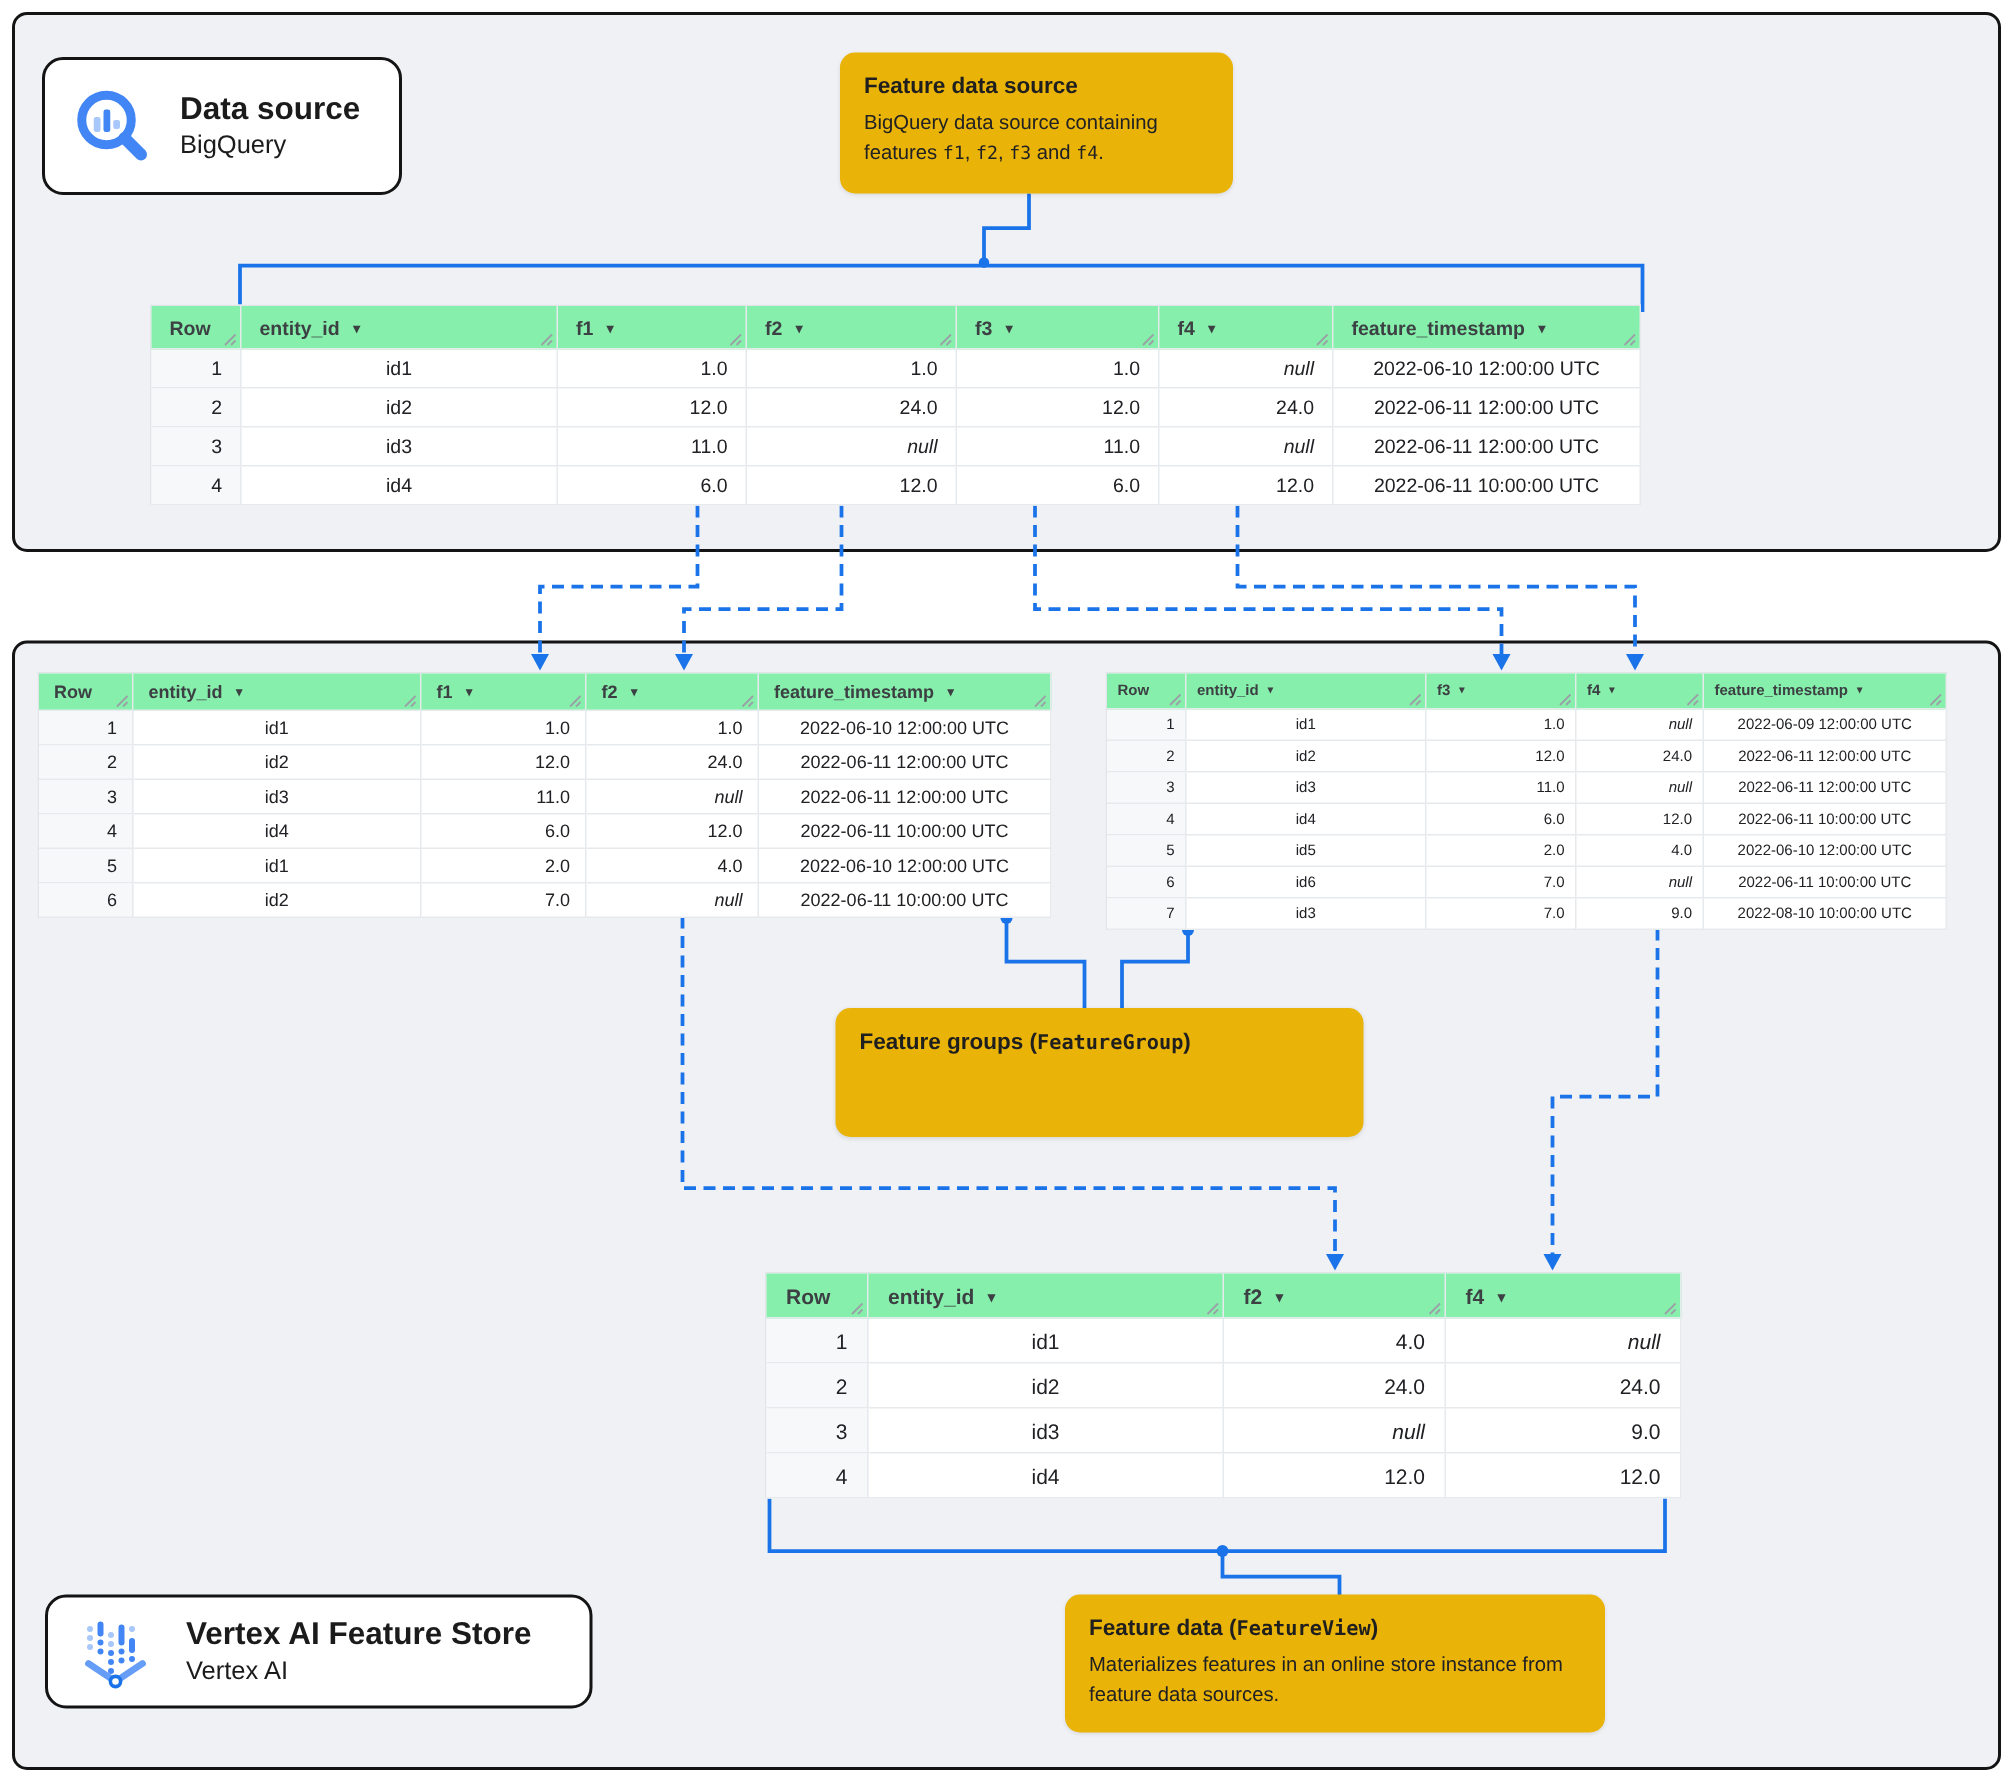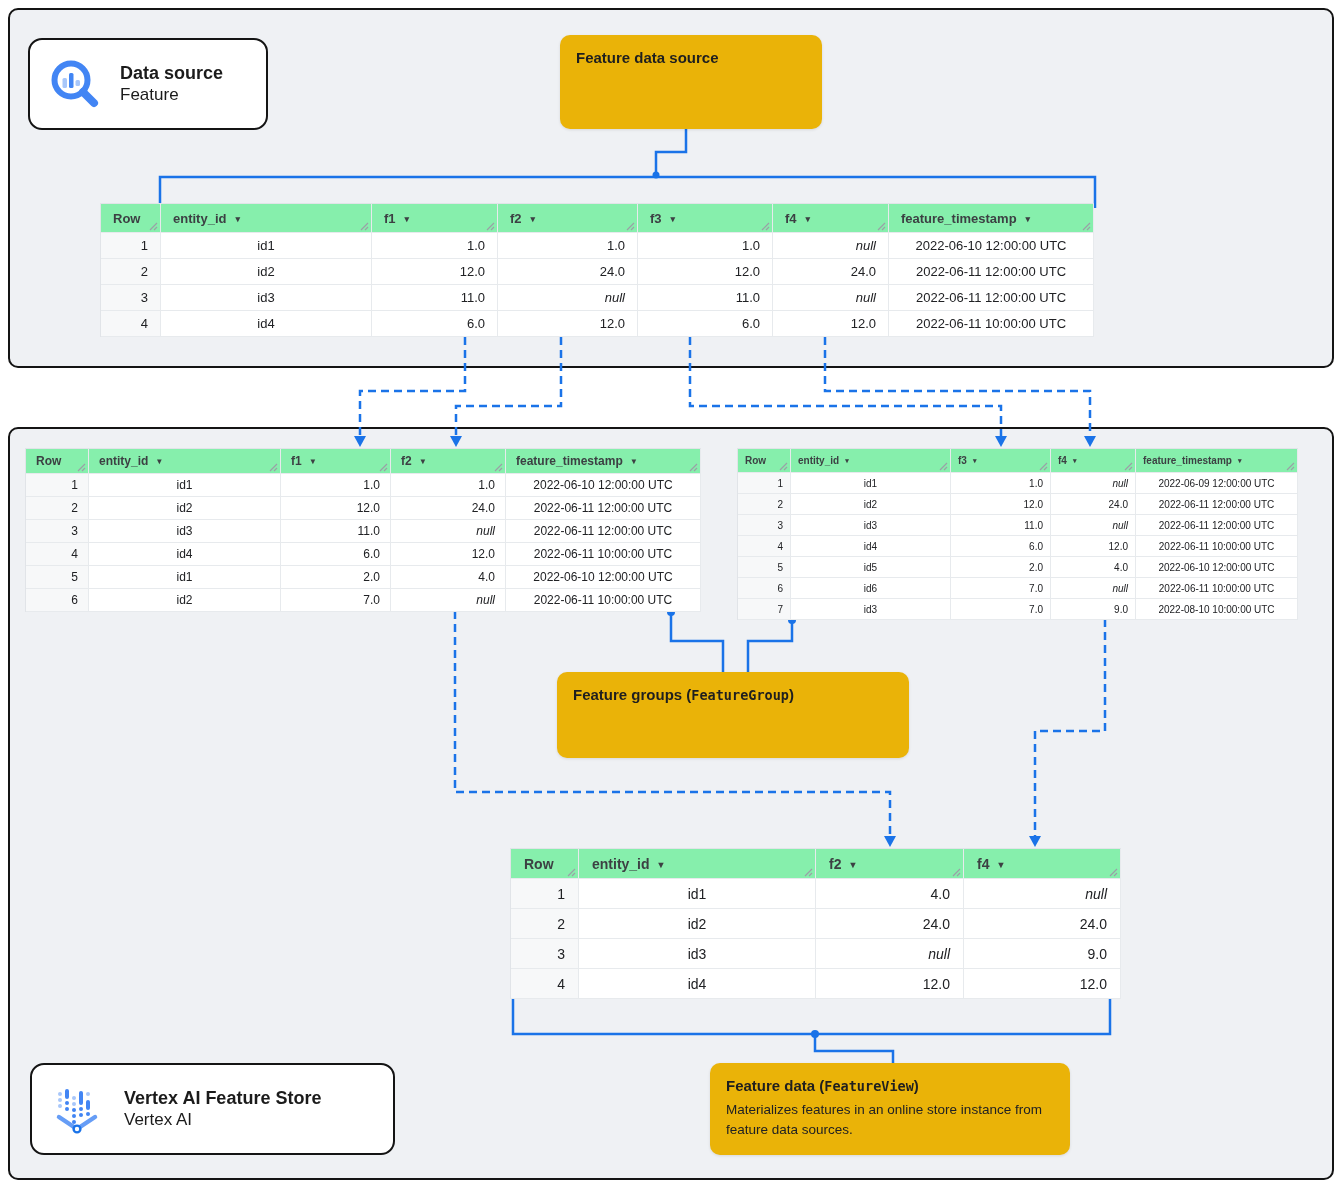--- a/index.html
+++ b/index.html
@@ -15,22 +15,22 @@
   .wires{position:absolute;left:0;top:0;width:1344px;height:1190px;pointer-events:none;}
   .wire{fill:none;stroke:#1a73e8;stroke-width:2.5;}
   .dashed{stroke-dasharray:8 5;}
   .dot{fill:#1a73e8;}
   .ah{fill:#1a73e8;stroke:none;}
 
   
   .card{position:absolute;background:#fff;border:2px solid #141414;border-radius:14px;
         display:flex;align-items:center;gap:18px;padding:0 18px;box-sizing:border-box;}
   .card-ds{left:28px;top:38px;width:240px;height:92px;}
-  .card-vx{left:30px;top:1063px;width:365px;height:92px;}
-  .card-title{font-size:18px;font-weight:700;color:#1b1b1b;line-height:1.25;}
+  .card-vx{left:30px;top:1063px;width:365px;height:76px;}
+  .card-title{font-size:21px;font-weight:700;color:#1b1b1b;line-height:1.25;}
   .card-sub{font-size:17px;color:#1b1b1b;line-height:1.3;}
 
   
   .callout{position:absolute;background:#eab308;border-radius:10px;box-sizing:border-box;
            padding:14px 16px;color:#1f1f1f;box-shadow:0 1px 3px rgba(0,0,0,.10);}
   .c1{left:560px;top:35px;width:262px;height:94px;}
   .c2{left:557px;top:672px;width:352px;height:86px;}
   .c3{left:710px;top:1063px;width:360px;height:92px;}
   .co-title{font-weight:700;font-size:15px;margin-bottom:6px;color:#1f1f1f;}
   .co-body{font-size:13.5px;line-height:1.45;color:#202124;}
@@ -114,26 +114,27 @@
   <div class="card card-ds">
     <svg width="54" height="54" viewBox="0 0 54 54">
       <circle cx="23" cy="23" r="16.5" fill="none" stroke="#4285f4" stroke-width="6"></circle>
       <line x1="35" y1="35" x2="46" y2="46" stroke="#4285f4" stroke-width="8" stroke-linecap="round"></line>
       <rect x="14.5" y="21" width="4.5" height="10" rx="1.5" fill="#a8c7fa"></rect>
       <rect x="21.0" y="16" width="4.5" height="15" rx="1.5" fill="#4285f4"></rect>
       <rect x="27.5" y="23" width="4.5" height="6" rx="1.5" fill="#a8c7fa"></rect>
     </svg>
     <div class="card-text">
       <div class="card-title">Data source</div>
-      <div class="card-sub">Feature</div>
+      <div class="card-sub">BigQuery</div>
     </div>
   </div>
 
   <div class="callout c1">
     <div class="co-title"><span>Feature data source</span></div>
+    <div class="co-body"><span>BigQuery data source containing features </span><span class="mono">f1</span><span>, </span><span class="mono">f2</span><span>, </span><span class="mono">f3</span><span> and </span><span class="mono">f4</span><span>.</span></div>
   </div>
 
   <div class="tblwrap tz-a">
       <table class="bq" style="width: 993px;">
         <colgroup>
           <col style="width: 60px;">
           <col style="width: 211px;">
           <col style="width: 126px;">
           <col style="width: 140px;">
           <col style="width: 135px;">

